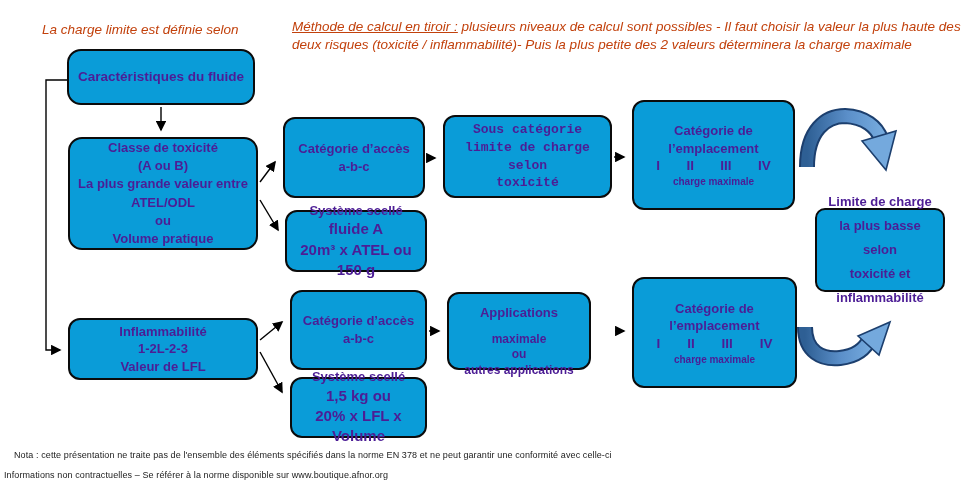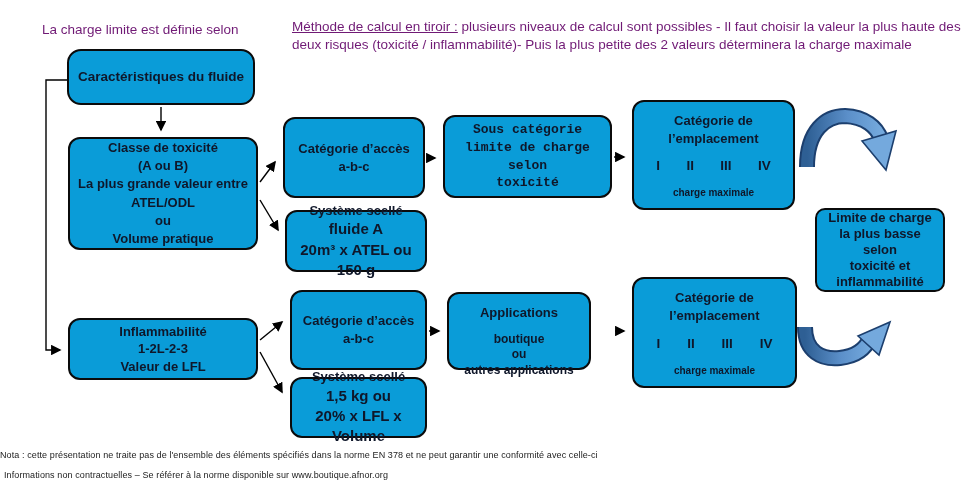--- a/index.html
+++ b/index.html
@@ -1,37 +1,37 @@
 <!DOCTYPE html>
 <html style="--box-fill: #0a9cd8;"><head>
 <meta charset="utf-8">
 <style>
   html,body{margin:0;padding:0;background:#fff;}
   #canvas{
     position:relative;width:976px;height:484px;background:#ffffff;overflow:hidden;
     font-family:"Liberation Sans","DejaVu Sans",sans-serif;color:#1a1a1a;
   }
-  .static-text{position:absolute;font-size:13.5px;line-height:17.5px;color:#701a75;}
+  .static-text{position:absolute;font-size:13.5px;line-height:17.5px;color:#c2410c;font-style:italic;}
   .method-title{text-decoration:underline;margin-top:32px;}
   .box{
     position:absolute;box-sizing:border-box;
     background:var(--box-fill,#0a9cd8);
     border:2px solid #0b0b0b;border-radius:12px;
-    color:#0f172a;font-weight:bold;font-size:13px;line-height:1.35;
+    color:#4c1d95;font-weight:bold;font-size:13px;line-height:1.35;
     display:flex;flex-direction:column;align-items:center;justify-content:center;
     text-align:center;padding:3px 4px;
   }
   .box .ln{display:block;}
   .box-fluid{border-radius:14px;font-size:13.5px;}
   .sub-sm{font-size:15px;line-height:1.35;}
   .apps-sub{font-size:12px;line-height:1.3;margin-top:10px;}
-  .loc-box{justify-content:space-between;padding:10px 6px 9px 6px;}
+  .loc-box{padding:10px 6px 9px 6px;}
   .romans{display:flex;width:78%;justify-content:space-between;font-size:13.5px;margin:0 auto;}
   .loc-footer{font-size:10px;}
-  .result-box{line-height:1.24;border-radius:10px;}
+  .result-box{line-height:1.24;border-radius:10px;gap:8px;}
   svg{position:absolute;left:0;top:0;}
   .footer-note{position:absolute;font-size:9px;line-height:12px;color:#222222;letter-spacing:.1px;}
 </style>
 </head>
 <body>
 
 <div id="canvas">
 
   <svg width="976" height="484" viewBox="0 0 976 484" aria-hidden="true">
     <defs>
@@ -75,21 +75,21 @@
   <div class="static-text" style="left:292px;top:18px;width:670px;">
     <span class="method-title ln">Méthode de calcul en tiroir :</span>
     <span class="ln">plusieurs niveaux de calcul sont possibles - Il faut choisir la valeur la plus haute des deux risques</span>
     <span class="ln">(toxicité / inflammabilité)- Puis la plus petite des 2 valeurs déterminera la charge maximale</span>
   </div>
 
   <div class="box box-fluid" style="left:67px;top:49px;width:188px;height:56px;">
     <span class="ln">Caractéristiques du fluide</span>
   </div>
 
-  <div class="box" style="left:68px;top:137px;width:190px;height:113px;line-height:1.4;">
+  <div class="box" style="left:68px;top:137px;width:190px;height:113px;line-height:1.4;border-radius:14px;">
     <span class="ln">Classe de toxicité</span>
     <span class="ln">(A ou B)</span>
     <span class="ln">La plus grande valeur entre</span>
     <span class="ln">ATEL/ODL</span>
     <span class="ln">ou</span>
     <span class="ln">Volume pratique</span>
   </div>
 
   <div class="box" style="left:283px;top:117px;width:142px;height:81px;">
     <span class="ln">Catégorie d’accès</span>
@@ -143,36 +143,36 @@
 
   <div class="box" style="left:290px;top:377px;width:137px;height:61px;">
     <span class="ln">Système scellé</span>
     <span class="ln sub-sm">1,5 kg ou</span>
     <span class="ln sub-sm">20% x LFL x Volume</span>
   </div>
 
   <div class="box" style="left:447px;top:292px;width:144px;height:78px;justify-content:flex-start;padding-top:10px;">
     <span class="ln">Applications</span>
     <div class="apps-sub">
-      <span class="ln">boutique</span>
+      <span class="ln">maximale</span>
       <span class="ln">ou</span>
       <span class="ln">autres applications</span>
     </div>
   </div>
 
   <div class="box loc-box" style="left:632px;top:277px;width:165px;height:111px;">
     <div>
       <span class="ln">Catégorie de</span>
       <span class="ln">l’emplacement</span>
     </div>
     <div class="romans">
       <span>I</span>
       <span>II</span>
       <span>III</span>
       <span>IV</span>
     </div>
     <span class="loc-footer">charge maximale</span>
   </div>
 
-  <div class="footer-note" style="left:0;top:449px;width:960px;">Nota : cette présentation ne traite pas de l'ensemble des éléments spécifiés dans la norme EN 378 et ne peut garantir une conformité avec celle-ci</div>
+  <div class="footer-note" style="left:14px;top:449px;width:960px;">Nota : cette présentation ne traite pas de l'ensemble des éléments spécifiés dans la norme EN 378 et ne peut garantir une conformité avec celle-ci</div>
   <div class="footer-note" style="left:4px;top:469px;width:960px;">Informations non contractuelles – Se référer à la norme disponible sur www.boutique.afnor.org</div>
 
 </div>
 
 </body></html>

